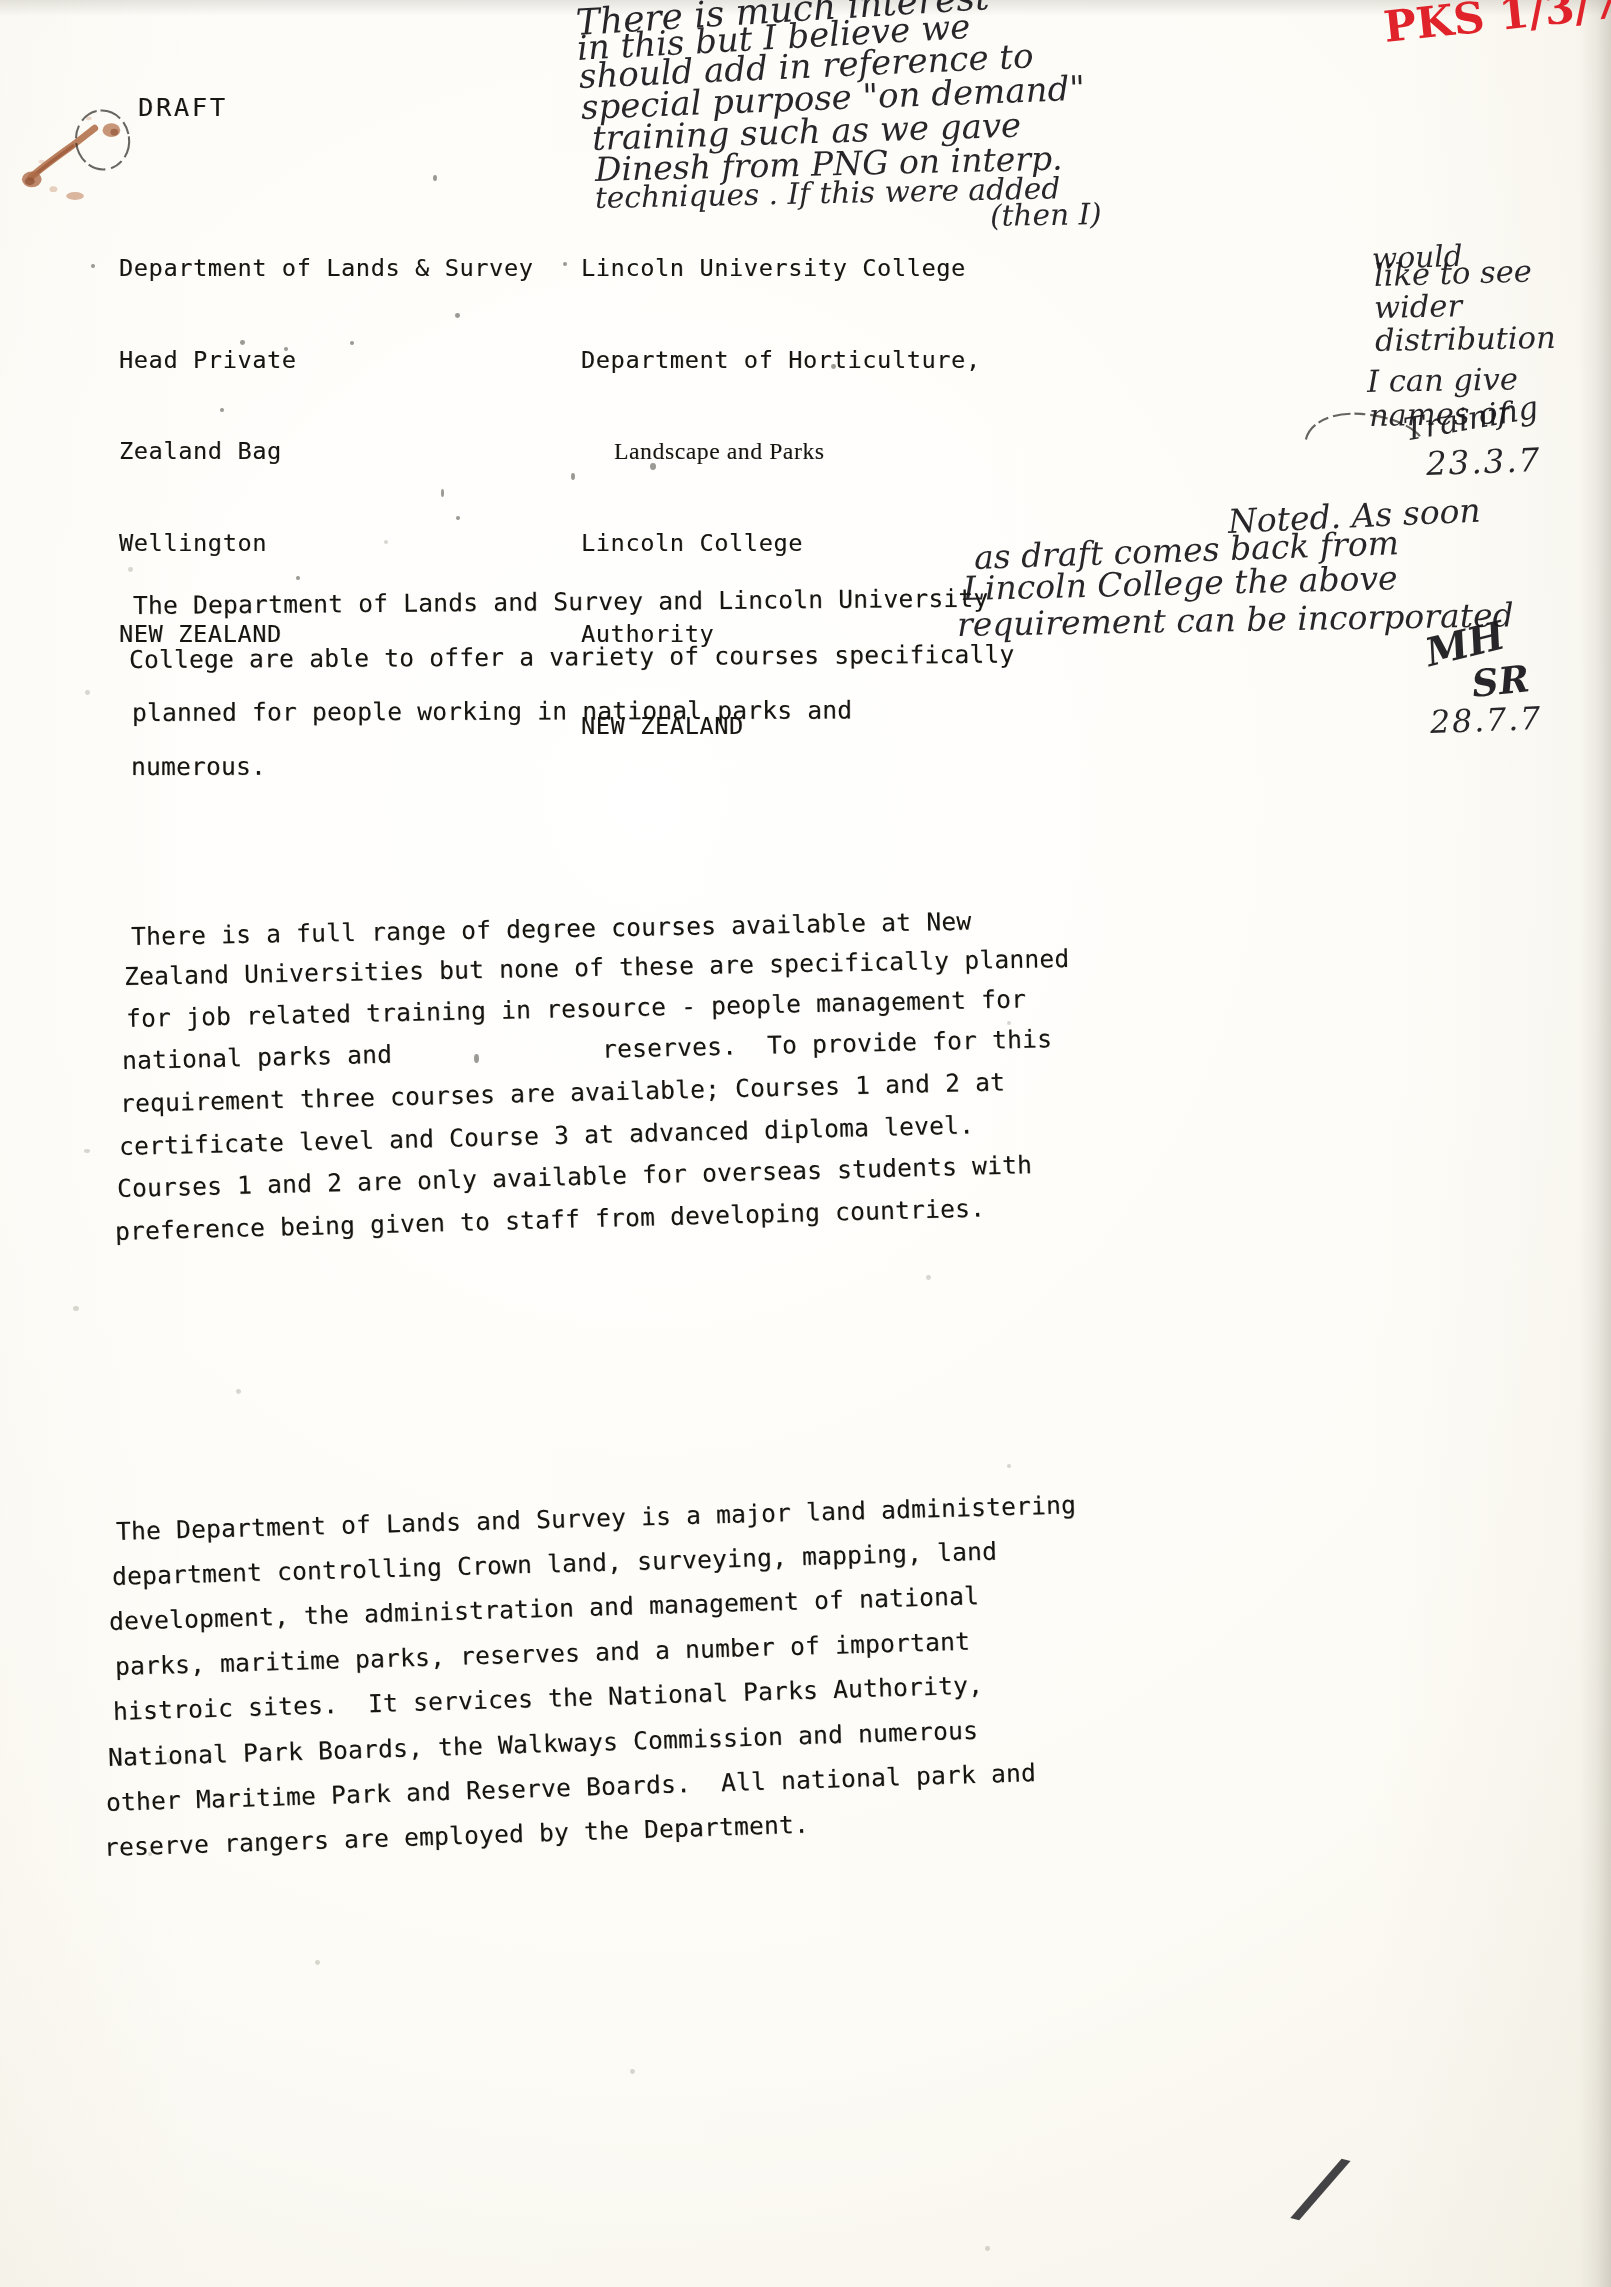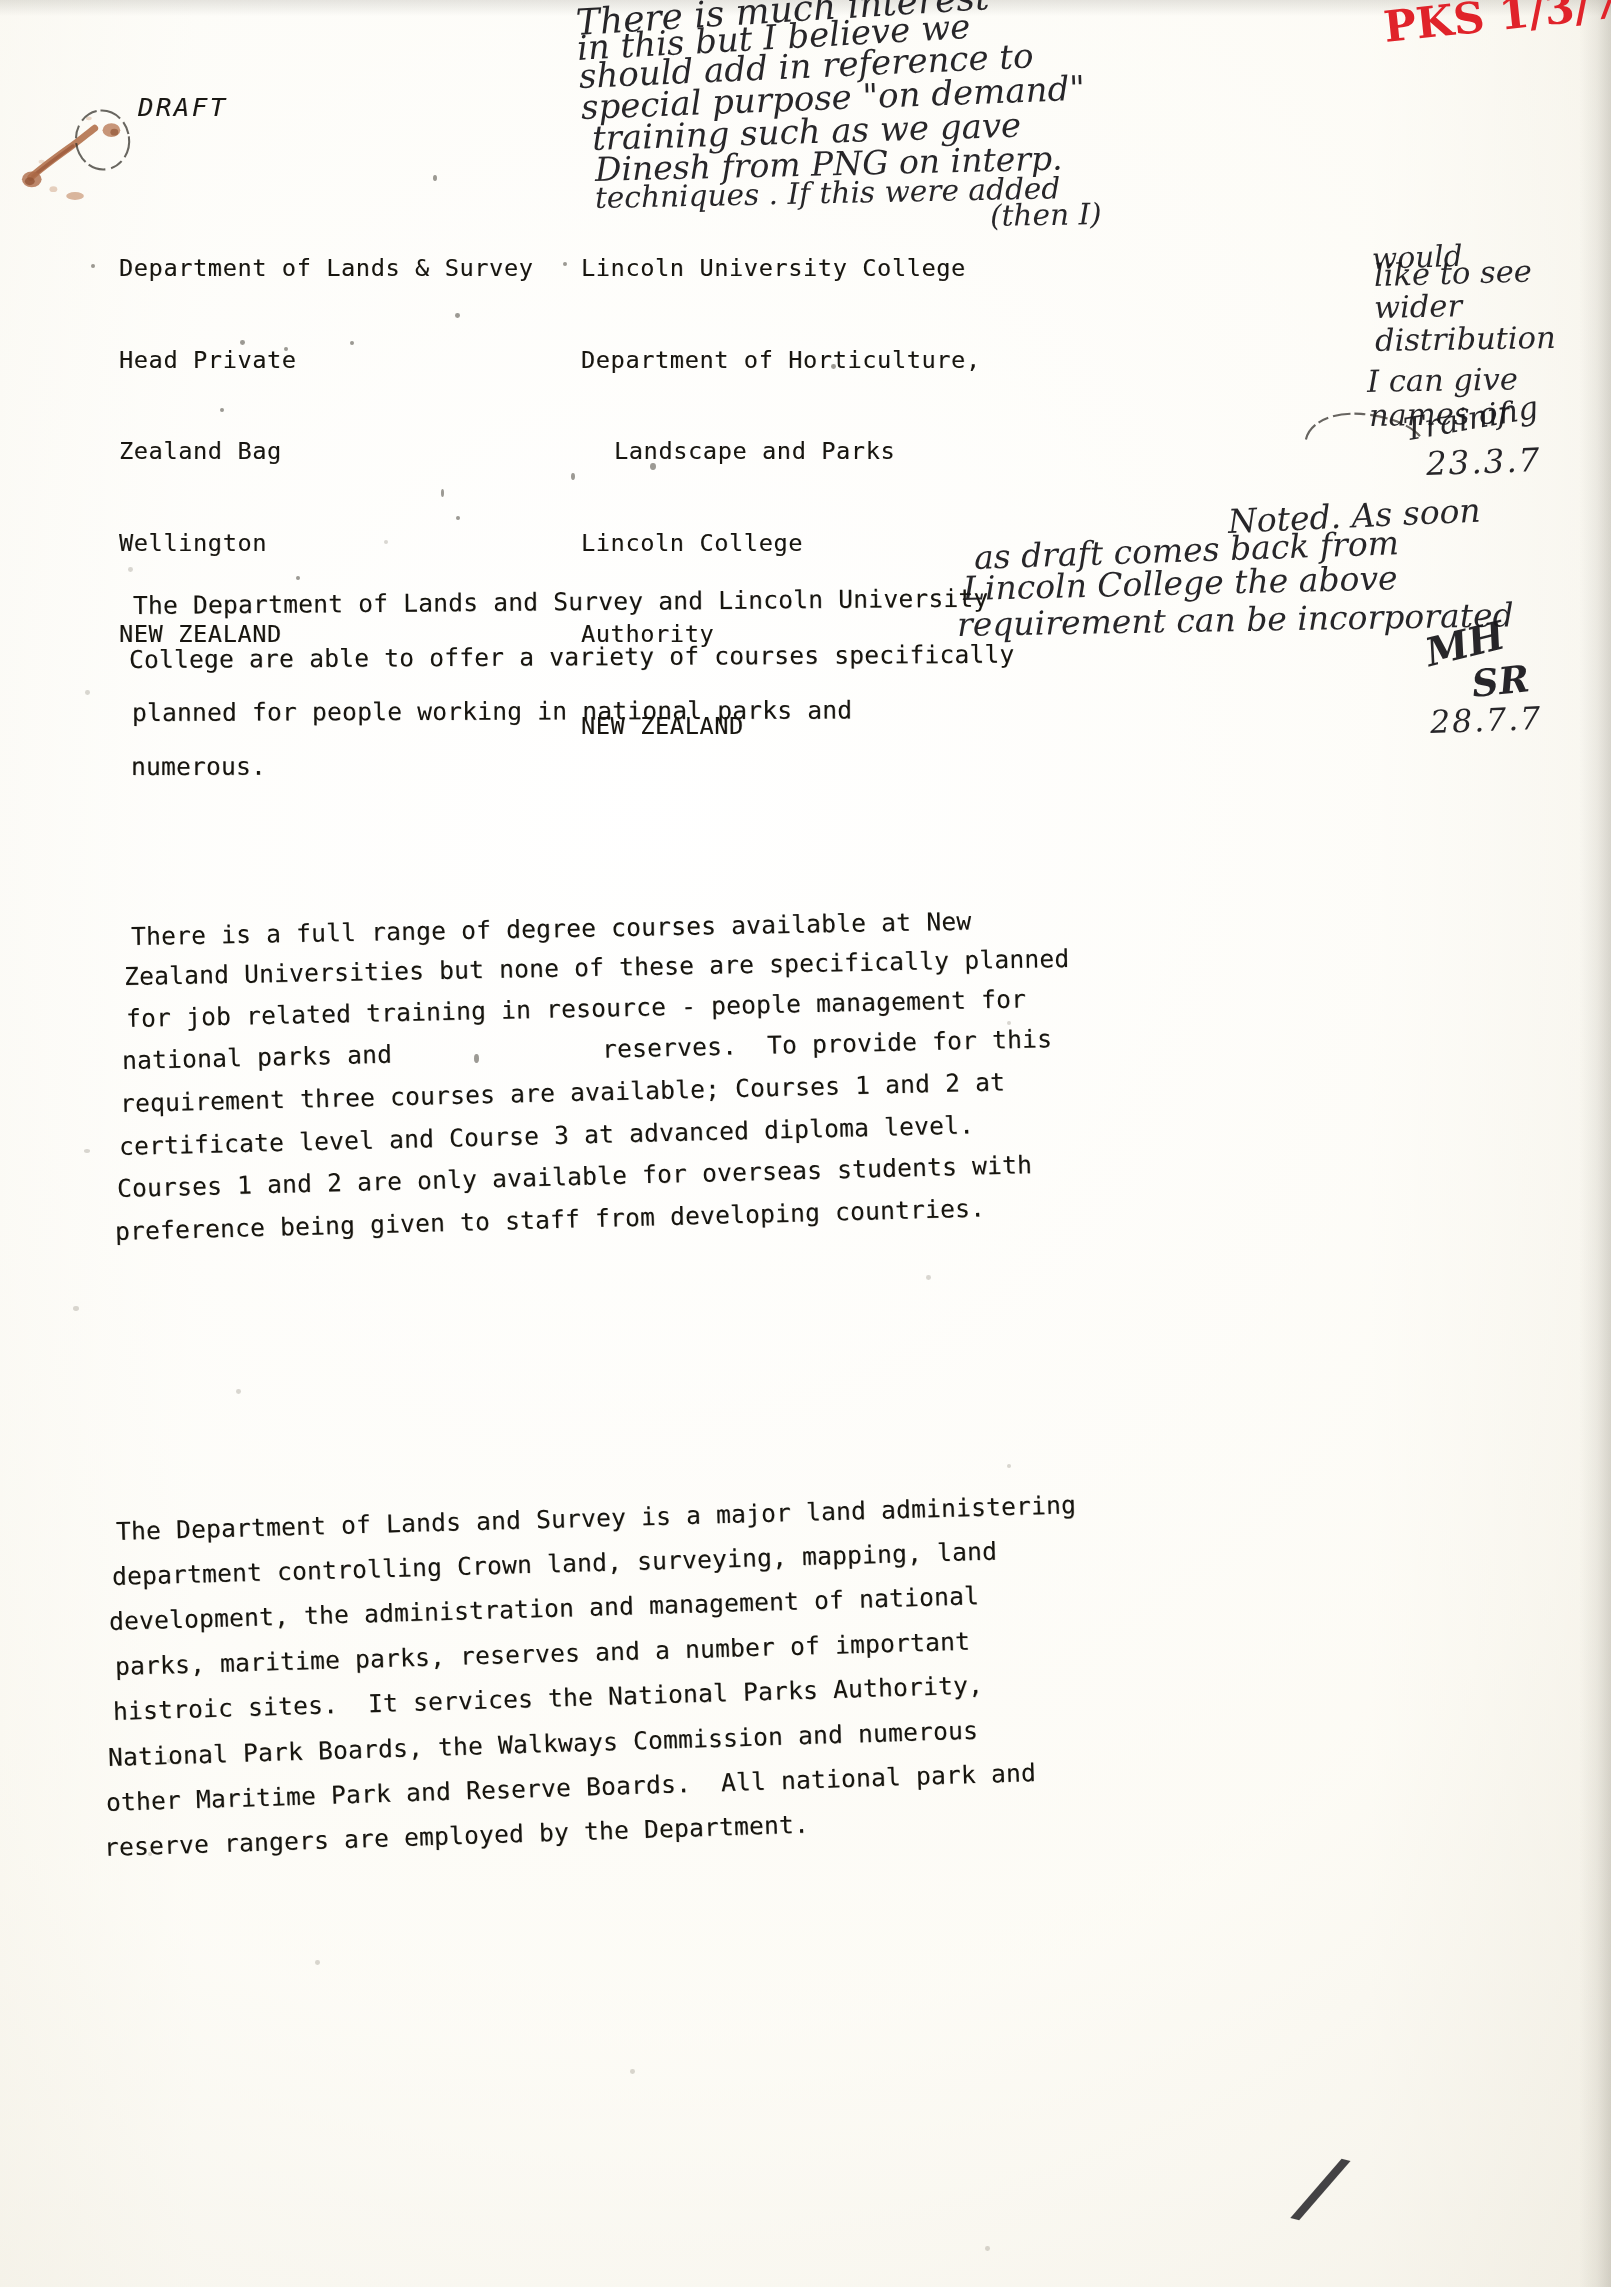--- a/index.html
+++ b/index.html
@@ -49,38 +49,37 @@
     color: #1a1814;
     text-shadow: 0.4px 0.3px 0 rgba(40,38,32,0.32);
   }
 
   
   #draft-label {
     left: 138px;
     top: 92px;
     font-size: 25.6px;
     letter-spacing: 2.5px;
-    font-style: italic;
   }
 
   
   .addr-block {
     position: absolute;
     font-family: "DejaVu Sans Mono", monospace;
     font-size: 23.6px;
     line-height: 30.5px;
     letter-spacing: 0.6px;
     white-space: pre;
     color: #17150f;
     text-shadow: 0.4px 0.3px 0 rgba(40,38,32,0.30);
   }
   #addr-left { left: 119px; top: 192px; }
   #addr-right { left: 581px; top: 192px; }
   .addr-line { display: block; }
-  .addr-indent { padding-left: 33px; }
+  .addr-indent { padding-left: 33px; font-family: Liberation Serif, serif; }
 
   
   .bodyline {
     position: absolute;
     white-space: pre;
     font-family: "DejaVu Sans Mono", monospace;
     font-size: 24.6px;
     letter-spacing: 0.2px;
     color: #17150f;
     text-shadow: 0.4px 0.3px 0 rgba(35,33,28,0.35);

